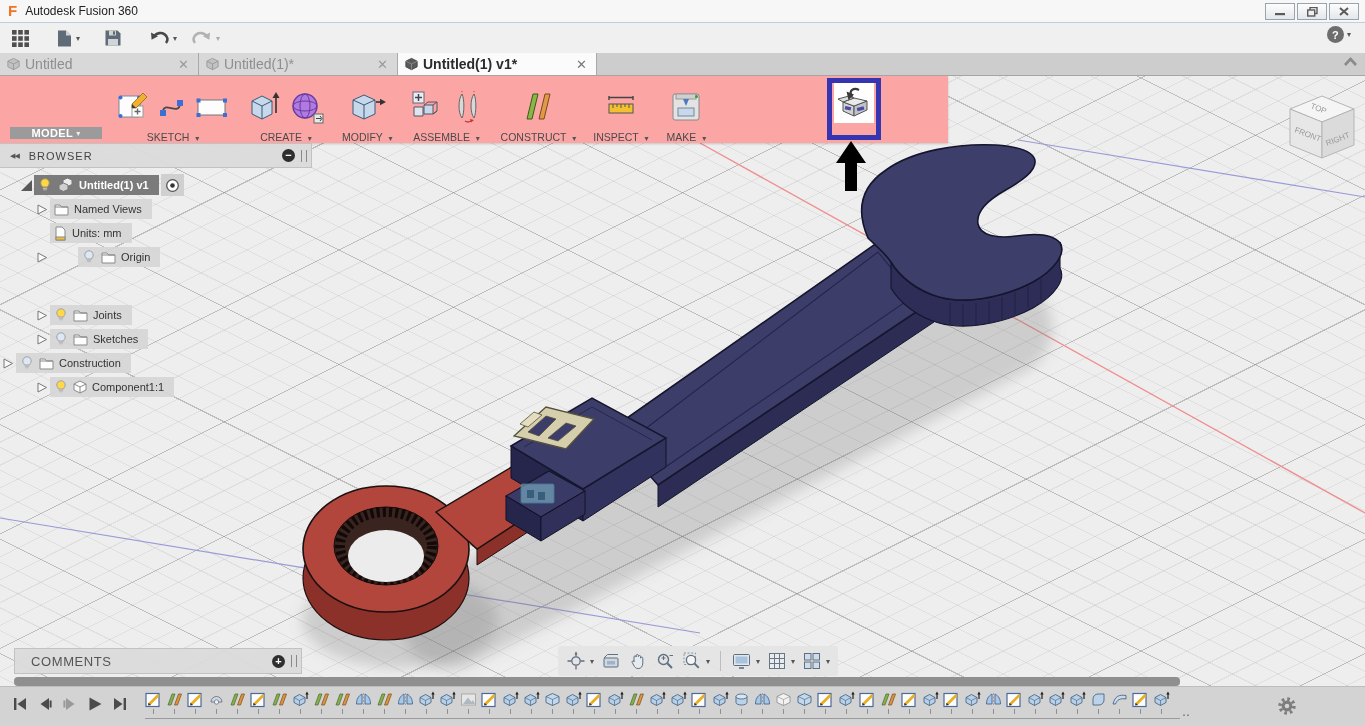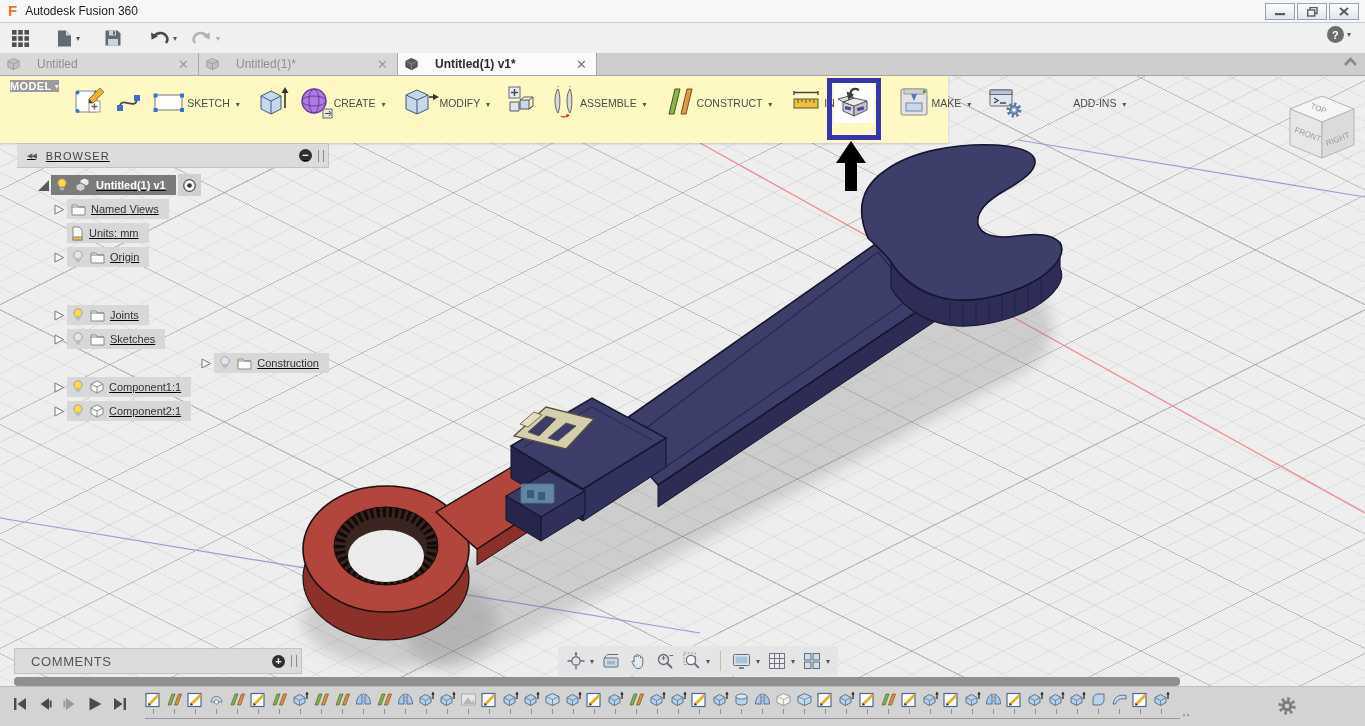--- a/index.html
+++ b/index.html
@@ -24,56 +24,56 @@
   .caret{font-size:8px;color:#555;margin-left:3px;}
   #help-btn{position:absolute;right:14px;top:3px;display:flex;align-items:center;}
   #help-circle{width:17px;height:17px;border-radius:50%;background:#6d6d6d;color:#fff;font-weight:bold;
                font-size:11px;display:flex;align-items:center;justify-content:center;}
 
   
   #tabbar{left:0;top:53px;width:1365px;height:22px;background:#cdcdcd;border-bottom:1px solid #a6a6a6;
           display:flex;z-index:40;}
   .doctab{width:199px;height:22px;display:flex;align-items:center;border-right:1px solid #a9a9a9;
           background:#d8d8d8;box-sizing:border-box;padding:0 6px;}
-  .doctab .lbl{font-size:12px;color:#8e8e8e;margin-left:16px;flex:1;white-space:nowrap;overflow:hidden;}
+  .doctab .lbl{font-size:14px;color:#8e8e8e;margin-left:4px;flex:1;white-space:nowrap;overflow:hidden;}
   .doctab .closex{color:#9a9a9a;font-size:13px;padding:0 3px;}
   .doctab.active{background:#fbfbfb;}
   .doctab.active .lbl{color:#2b2b2b;font-weight:bold;}
   .doctab.active .closex{color:#777;}
   #tab-chevron{position:absolute;right:6px;top:2px;}
 
   
   #canvas{left:0;top:75px;width:1365px;height:611px;background-color:#eeeeee;
      background-image:
        repeating-linear-gradient(153.43deg, rgba(110,110,110,0.30) 0 1px, transparent 1px 102.5px),
        repeating-linear-gradient(206.57deg, rgba(110,110,110,0.30) 0 1px, transparent 1px 102.5px),
        repeating-linear-gradient(153.43deg, rgba(150,150,150,0.17) 0 1px, transparent 1px 20.5px),
        repeating-linear-gradient(206.57deg, rgba(150,150,150,0.17) 0 1px, transparent 1px 20.5px);
      z-index:1;}
   #model-svg{left:0;top:0;width:1365px;height:726px;z-index:2;pointer-events:none;}
 
   
-  #ribbon{left:0;top:76px;width:948px;height:67px;background:#fef9c3;display:flex;align-items:flex-start;
+  #ribbon{left:0;top:76px;width:948px;height:67px;background:#fca5a5;display:flex;align-items:flex-end;
           box-shadow:0 1px 2px rgba(0,0,0,.18);z-index:10;}
   #model-btn{width:92px;margin:4px 6px 4px 10px;background:#9b9b9b;color:#fff;display:flex;
              align-items:center;justify-content:center;font-size:11px;font-weight:bold;letter-spacing:.4px;}
   #model-btn .caret{color:#eee;}
-  .rgroup{display:flex;flex-direction:row;align-items:center;justify-content:flex-start;padding:4px 8px 0 8px;}
+  .rgroup{display:flex;flex-direction:column;align-items:center;justify-content:flex-start;padding:4px 8px 0 8px;}
   .ricons{display:flex;align-items:center;gap:6px;height:44px;}
   .rlabel{font-size:10.5px;color:#4a4a4a;margin-top:2px;white-space:nowrap;}
   .rsep{width:1px;background:#d2d2d2;margin:4px 0;}
   .ribtn{display:flex;align-items:center;justify-content:center;}
   #select-tile{width:36px;height:36px;background:#6f9cc6;display:flex;align-items:center;justify-content:center;}
   #addins-highlight{position:absolute;left:827px;top:78px;width:44px;height:52px;border:5px solid #3535b2;
                     z-index:12;display:flex;align-items:flex-start;justify-content:center;}
   #addins-tile{width:40px;height:40px;background:#fff;display:flex;align-items:center;justify-content:center;}
   #callout-arrow{position:absolute;left:834px;top:141px;z-index:13;}
 
   
-  #browser{left:17px;top:143px;width:312px;z-index:10;text-decoration:underline;}
+  #browser{left:0;top:143px;width:312px;z-index:10;}
   #browser-header{height:25px;background:rgba(218,218,218,.95);border:1px solid #c2c2c2;border-left:none;
                   display:flex;align-items:center;box-sizing:border-box;}
   #browser-header .hdr-lbl{font-size:11px;color:#444;letter-spacing:1px;margin-left:10px;flex:1;}
   .collapse-arrows{font-size:7px;color:#555;margin-left:10px;letter-spacing:-1px;}
   .circle-btn{width:13px;height:13px;border-radius:50%;background:#2e2e2e;color:#fff;font-size:11px;line-height:12px;
               text-align:center;margin-right:6px;font-weight:bold;}
   .drag-grip{width:4px;height:12px;border-left:1px solid #8a8a8a;border-right:1px solid #8a8a8a;margin-right:4px;}
   #browser-tree{padding:4px 0 0 0;}
   .trow{display:flex;align-items:center;height:22px;margin:2px 0;}
   .tri{width:16px;display:flex;justify-content:center;flex:none;}
@@ -426,36 +426,20 @@
               <polygon points="15,9 21,9 18,16" fill="#4a7ac0"></polygon>
               <rect x="10" y="18" width="16" height="8" fill="#c6d8ea" stroke="#789"></rect>
               <circle cx="28.5" cy="6.5" r="1.5" fill="#3a9a3a"></circle>
             </svg>
           </span>
       </div>
       <div class="rlabel"><span>MAKE</span> <span class="caret">▾</span></div>
     </div>
     <div class="rsep"></div>
 
-    <div class="rgroup" style="width:92px;">
-      <div class="ricons">
-        <span class="ribtn">
-            <svg width="36" height="36" viewBox="0 0 36 36">
-              <rect x="3" y="6" width="22" height="16" rx="1.5" fill="#dfe6ee" stroke="#667"></rect>
-              <rect x="3" y="6" width="22" height="4.5" fill="#b8c4d4" stroke="#667"></rect>
-              <path d="M7 14 l4 2.5 -4 2.5 M13 19 h6" fill="none" stroke="#445" stroke-width="1.4"></path>
-              <circle cx="27" cy="26" r="6" fill="none" stroke="#5a7ab0" stroke-width="3" stroke-dasharray="2.4 2.2"></circle>
-              <circle cx="27" cy="26" r="4.2" fill="#7a9ac8" stroke="#456"></circle>
-              <circle cx="27" cy="26" r="1.8" fill="#fff"></circle>
-            </svg>
-          </span>
-        <span style="width:44px;"></span>
-      </div>
-      <div class="rlabel"><span>ADD-INS</span> <span class="caret">▾</span></div>
-    </div>
     <div class="rsep"></div>
 
   </div>
 
   <div id="addins-highlight" class="abs">
     <span id="addins-tile">
       <svg width="36" height="36" viewBox="0 0 36 36">
           <path d="M7 26 V17 L18 21 V31z" fill="#d2d2d2" stroke="#555"></path>
           <path d="M18 21 L31 16 V25 L18 31z" fill="#c2c2ca" stroke="#555"></path>
           <path d="M7 17 L18 13 L31 16 L18 21z" fill="#eaeaea" stroke="#555"></path>
@@ -522,21 +506,21 @@
           <div class="trow" style="padding-left: 34px;">
             <span class="tri"></span>
             <span class="chip">
               <svg width="13" height="15" viewBox="0 0 13 15">
                 <path d="M2 1 h6 l3 3 v10 H2z" fill="#fdfdfd" stroke="#8a8a8a"></path>
                 <rect x="2" y="11" width="9" height="3" fill="#f2c030" stroke="#8a8a8a"></rect>
               </svg>
               <span class="clabel">Units: mm</span>
             </span>
           </div>
-          <div class="trow" style="padding-left: 34px;">
+          <div class="trow" style="padding-left: 34px; gap: 28px;">
             <span class="tri">
               <svg width="12" height="13" viewBox="0 0 12 13">
                 <polygon points="2,2 10.5,6.5 2,11" fill="#fafafa" stroke="#777"></polygon>
               </svg>
             </span>
             <span class="chip">
               <svg width="14" height="14" viewBox="0 0 14 14">
                 <path d="M7 0.8 a4.2 4.2 0 0 1 4.2 4.2 c0 2 -1.5 2.8 -1.8 4 h-4.8 c-0.3 -1.2 -1.8 -2 -1.8 -4 A4.2 4.2 0 0 1 7 0.8z" fill="#dde8f6" stroke="#a0a0a0"></path>
                 <rect x="4.8" y="9.8" width="4.4" height="1.2" fill="#bbb"></rect>
                 <rect x="5.2" y="11.3" width="3.6" height="1" fill="#bbb"></rect>
@@ -579,21 +563,21 @@
                 <rect x="4.8" y="9.8" width="4.4" height="1.2" fill="#bbb"></rect>
                 <rect x="5.2" y="11.3" width="3.6" height="1" fill="#bbb"></rect>
               </svg>
               <svg width="15" height="13" viewBox="0 0 15 13">
                 <path d="M1 2 h5 l1.5 2 H14 V12 H1z" fill="#fdfdfd" stroke="#8a8a8a"></path>
                 <path d="M1 4 h13" stroke="#8a8a8a"></path>
               </svg>
               <span class="clabel">Sketches</span>
             </span>
           </div>
-          <div class="trow" style=" justify-content: flex-end;">
+          <div class="trow" style="">
             <span class="tri">
               <svg width="12" height="13" viewBox="0 0 12 13">
                 <polygon points="2,2 10.5,6.5 2,11" fill="#fafafa" stroke="#777"></polygon>
               </svg>
             </span>
             <span class="chip">
               <svg width="14" height="14" viewBox="0 0 14 14">
                 <path d="M7 0.8 a4.2 4.2 0 0 1 4.2 4.2 c0 2 -1.5 2.8 -1.8 4 h-4.8 c-0.3 -1.2 -1.8 -2 -1.8 -4 A4.2 4.2 0 0 1 7 0.8z" fill="#dde8f6" stroke="#a0a0a0"></path>
                 <rect x="4.8" y="9.8" width="4.4" height="1.2" fill="#bbb"></rect>
                 <rect x="5.2" y="11.3" width="3.6" height="1" fill="#bbb"></rect>
@@ -615,39 +599,20 @@
               <svg width="14" height="14" viewBox="0 0 14 14">
                 <path d="M7 0.8 a4.2 4.2 0 0 1 4.2 4.2 c0 2 -1.5 2.8 -1.8 4 h-4.8 c-0.3 -1.2 -1.8 -2 -1.8 -4 A4.2 4.2 0 0 1 7 0.8z" fill="#ffd84a" stroke="#a0a0a0"></path>
                 <rect x="4.8" y="9.8" width="4.4" height="1.2" fill="#bbb"></rect>
                 <rect x="5.2" y="11.3" width="3.6" height="1" fill="#bbb"></rect>
               </svg>
               <svg width="14" height="14" viewBox="0 0 14 14">
                 <path d="M7 1 L13 4 V10 L7 13 L1 10 V4z" fill="#fdfdfd" stroke="#8a8a8a"></path>
                 <path d="M1 4 L7 7 L13 4 M7 7 V13" fill="none" stroke="#8a8a8a"></path>
               </svg>
               <span class="clabel">Component1:1</span>
-            </span>
-          </div>
-          <div class="trow" style="padding-left: 34px;">
-            <span class="tri">
-              <svg width="12" height="13" viewBox="0 0 12 13">
-                <polygon points="2,2 10.5,6.5 2,11" fill="#fafafa" stroke="#777"></polygon>
-              </svg>
-            </span>
-            <span class="chip">
-              <svg width="14" height="14" viewBox="0 0 14 14">
-                <path d="M7 0.8 a4.2 4.2 0 0 1 4.2 4.2 c0 2 -1.5 2.8 -1.8 4 h-4.8 c-0.3 -1.2 -1.8 -2 -1.8 -4 A4.2 4.2 0 0 1 7 0.8z" fill="#ffd84a" stroke="#a0a0a0"></path>
-                <rect x="4.8" y="9.8" width="4.4" height="1.2" fill="#bbb"></rect>
-                <rect x="5.2" y="11.3" width="3.6" height="1" fill="#bbb"></rect>
-              </svg>
-              <svg width="14" height="14" viewBox="0 0 14 14">
-                <path d="M7 1 L13 4 V10 L7 13 L1 10 V4z" fill="#fdfdfd" stroke="#8a8a8a"></path>
-                <path d="M1 4 L7 7 L13 4 M7 7 V13" fill="none" stroke="#8a8a8a"></path>
-              </svg>
-              <span class="clabel">Component2:1</span>
             </span>
           </div>
         </div>
     </div>
   </div>
 
   <svg id="viewcube" class="abs" width="100" height="100" viewBox="0 0 100 100">
     <polygon points="52,16 84,29 52,42 20,29" fill="#f5f5f5" stroke="#b5b5b5"></polygon>
     <polygon points="20,29 52,42 52,78 20,65" fill="#e7e7e7" stroke="#b5b5b5"></polygon>
     <polygon points="52,42 84,29 84,65 52,78" fill="#dbdbdb" stroke="#b5b5b5"></polygon>

